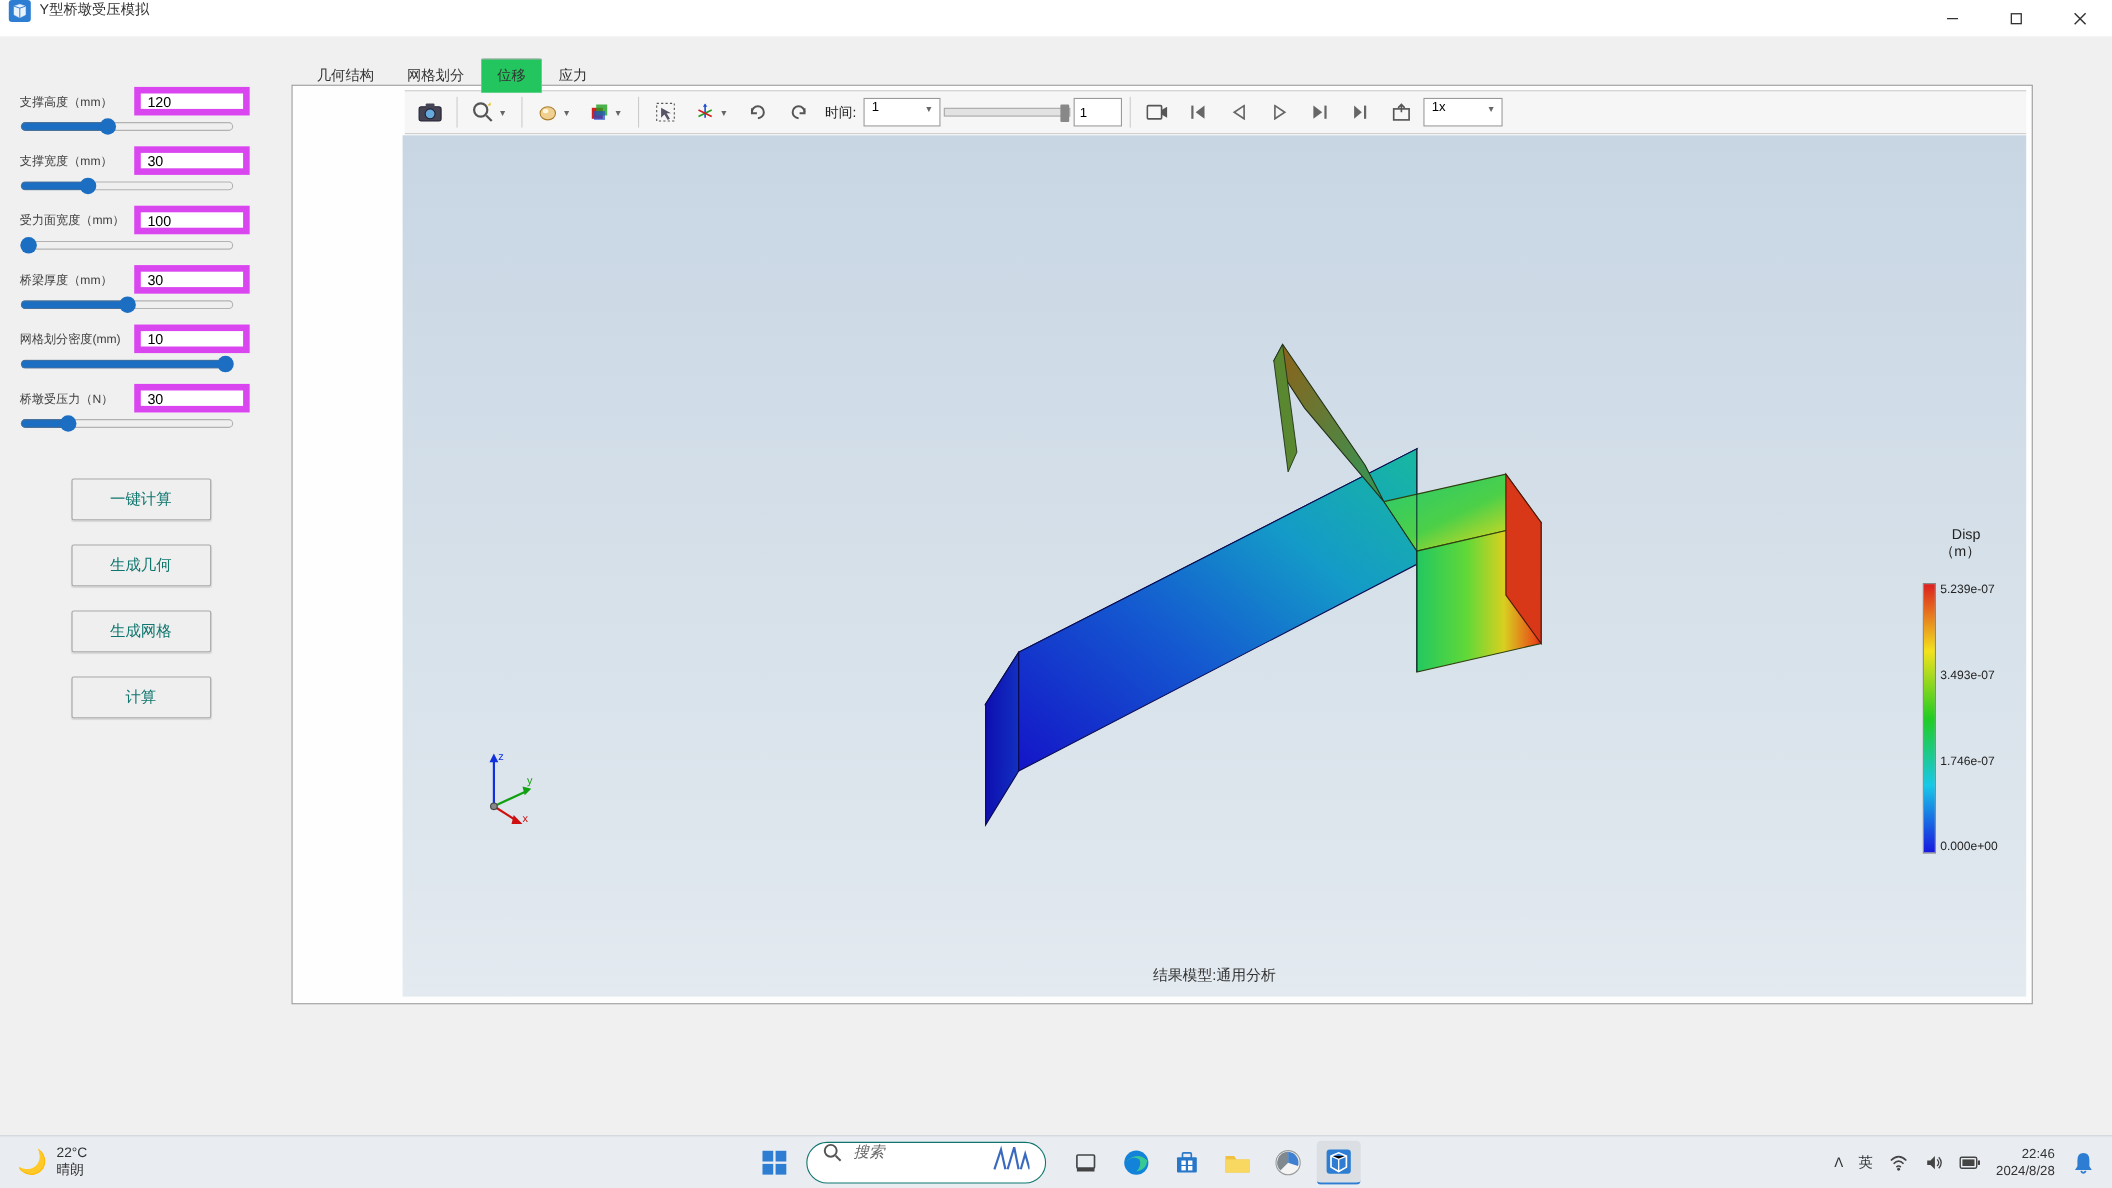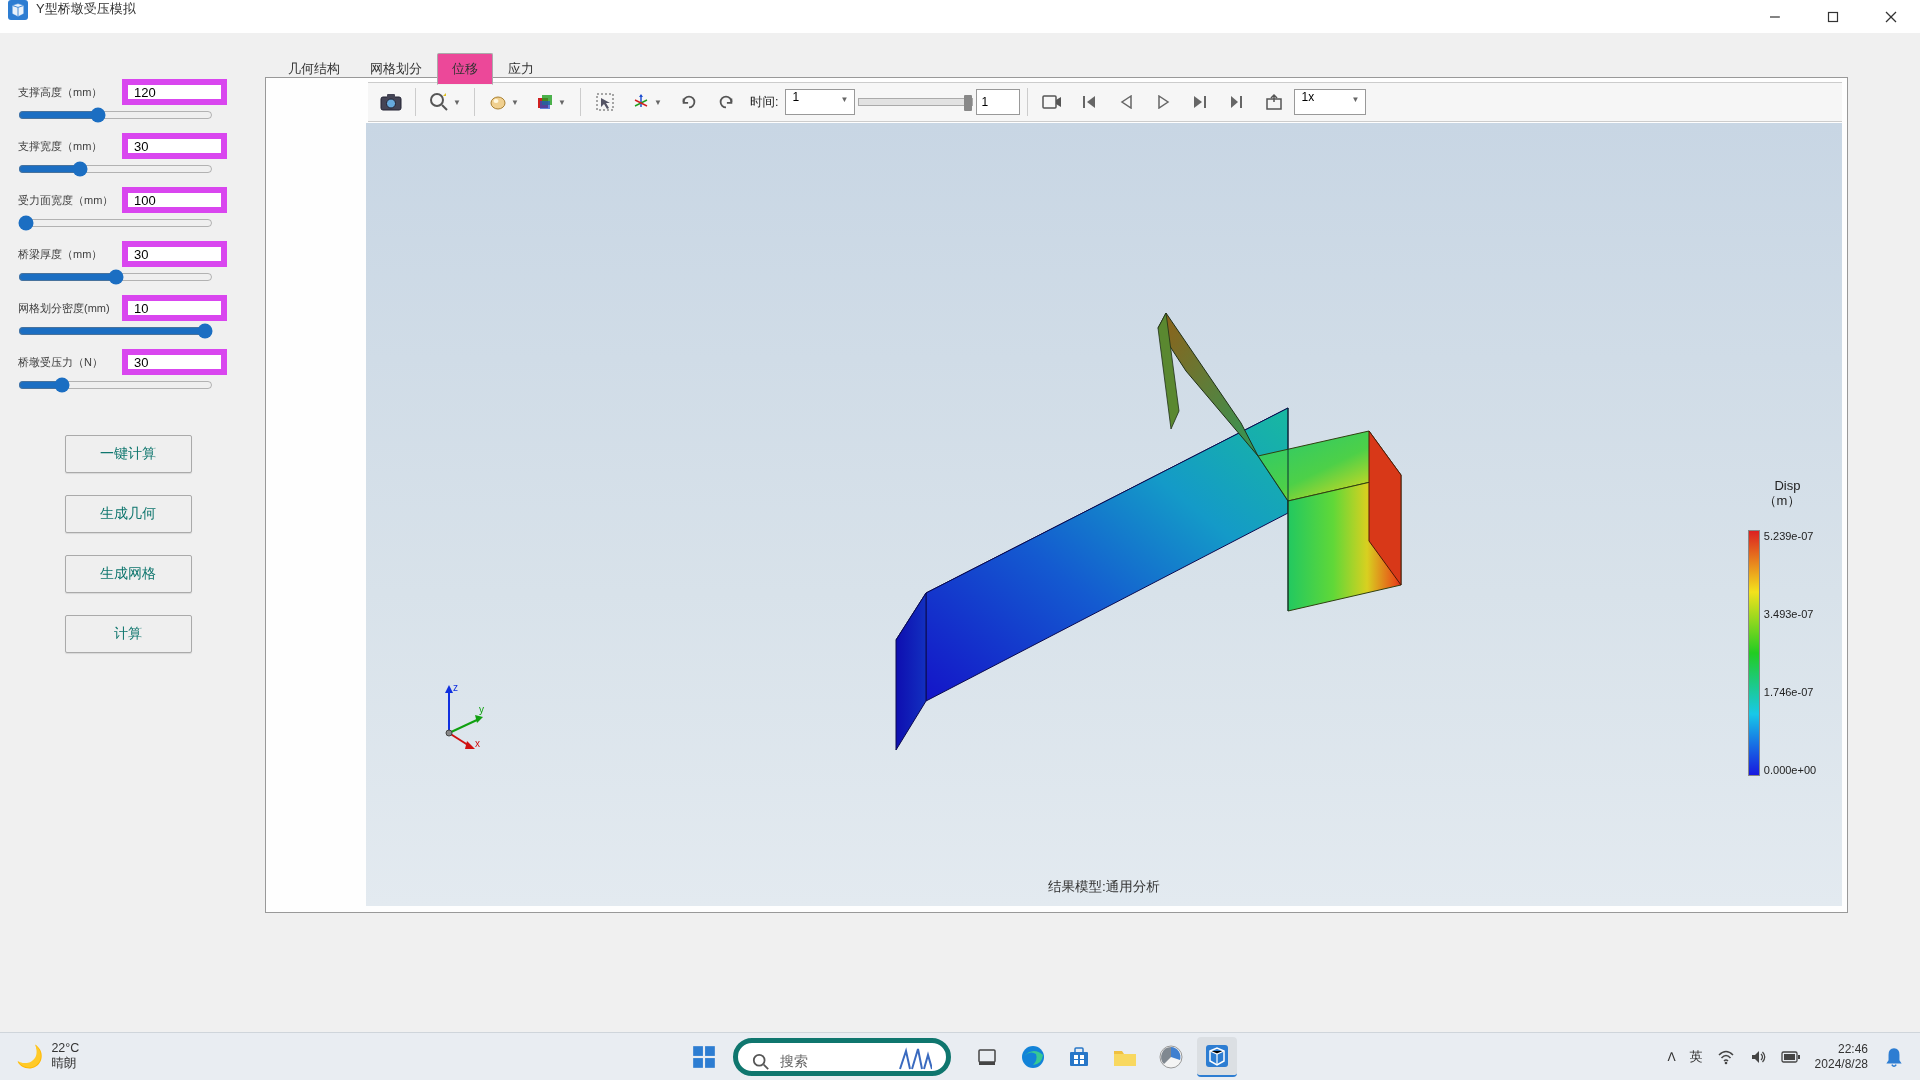--- a/index.html
+++ b/index.html
@@ -23,21 +23,21 @@
 .param-label { font-size: 11px; color: #404040; white-space: nowrap; width: 100px; }
 .param-input { width: 105px; height: 26px; border: 6px solid #d946ef; background: #fff; font-size: 13px; padding: 2px 6px; }
 .param-slider { width: 195px; height: 18px; margin-top: 2px; }
 .param-slider input { width: 100%; accent-color: #1b6ec2; }
 .action-buttons { margin-top: 40px; display: flex; flex-direction: column; gap: 22px; align-items: center; }
 .action-btn { width: 127px; height: 38px; background: #efefef; border: 1px solid #aaa; border-radius: 2px; font-size: 14px; color: #0f766e; cursor: pointer; box-shadow: 0 1px 1px rgba(0,0,0,0.1); }
 
 
 .tabs { position: absolute; left: 273px; top: 20px; display: flex; font-size: 13px; }
 .tab { padding: 6px 14px 6px 14px; color: #333; border: 1px solid transparent; cursor: pointer; }
-.tab.active { background: #ec4899; border: 1px solid #aaa; border-bottom: 1px solid #f0f0f0; border-radius: 2px 2px 0 0; position: relative; z-index: 2; }
+.tab.active { background: #22c55e; border: 1px solid #aaa; border-bottom: 1px solid #f0f0f0; border-radius: 2px 2px 0 0; position: relative; z-index: 2; }
 
 
 .viewport-frame { position: absolute; left: 265px; top: 44px; right: 72px; height: 836px; border: 1px solid #999; background: #fefefe; }
 .viewport-inner { position: absolute; left: 100px; top: 45px; right: 5px; bottom: 6px; background: linear-gradient(to bottom, #c8d6e4 0%, #d8e2ea 60%, #e3eaf0 100%); }
 
 
 .gfx-toolbar { position: absolute; left: 102px; top: 4px; right: 5px; height: 40px; background: #f6f6f6; border-bottom: 1px solid #ccc; border-top: 1px solid #ccc; display: flex; align-items: center; padding: 0 6px; gap: 3px; font-size: 12px; }
 .tool-btn { width: 34px; height: 34px; border: 1px solid transparent; border-radius: 3px; display: flex; align-items: center; justify-content: center; cursor: pointer; }
 .tool-btn.drop { width: 44px; justify-content: center; gap: 2px; }
 .tool-sep { width: 1px; height: 28px; background: #ccc; margin: 0 4px; }
@@ -62,21 +62,21 @@
 .legend-ticks { display: flex; flex-direction: column; justify-content: space-between; height: 246px; margin-left: 4px; font-size: 11px; }
 
 .viewport-caption { position: absolute; left: 0; right: 0; bottom: 10px; text-align: center; font-size: 13.5px; color: #333; }
 
 
 .taskbar { position: absolute; left: 0; right: 0; bottom: 0; height: 48px; background: #e9edf2; border-top: 1px solid #cfd5db; display: flex; align-items: center; }
 .taskbar .weather { display: flex; align-items: center; gap: 8px; margin-left: 16px; font-size: 12.5px; color: #333; }
 .taskbar .weather .wicon { font-size: 22px; color: #f0a020; }
 .taskbar .center { position: absolute; left: 50%; transform: translateX(-50%); display: flex; align-items: center; gap: 8px; }
 .taskbar .start { width: 42px; height: 40px; display: flex; align-items: center; justify-content: center; }
-.taskbar .search { width: 218px; height: 38px; background: #fff; border: 5px solid #0f766e; border-radius: 20px; display: flex; align-items: flex-end; padding: 0 14px; gap: 10px; color: #666; font-size: 14px; }
+.taskbar .search { width: 218px; height: 38px; background: #fff; border: 1px solid #0f766e; border-radius: 20px; display: flex; align-items: flex-start; padding: 0 14px; gap: 10px; color: #666; font-size: 14px; font-style: italic; }
 .taskbar .task-icons { display: flex; gap: 6px; margin-left: 8px; }
 .taskbar .task-icon { width: 40px; height: 40px; display: flex; align-items: center; justify-content: center; border-radius: 4px; }
 .taskbar .task-icon.active { background: rgba(0,0,0,0.06); border-bottom: 2px solid #2d7dd2; }
 .taskbar .tray { margin-left: auto; display: flex; align-items: center; gap: 14px; padding-right: 14px; font-size: 13px; color: #333; }
 .taskbar .tray .clock { text-align: right; line-height: 1.2; font-size: 12px; }
 .taskbar .tray .notif { width: 24px; height: 24px; color: #2d7dd2; }
 </style>
 </head>
 <body>
 

